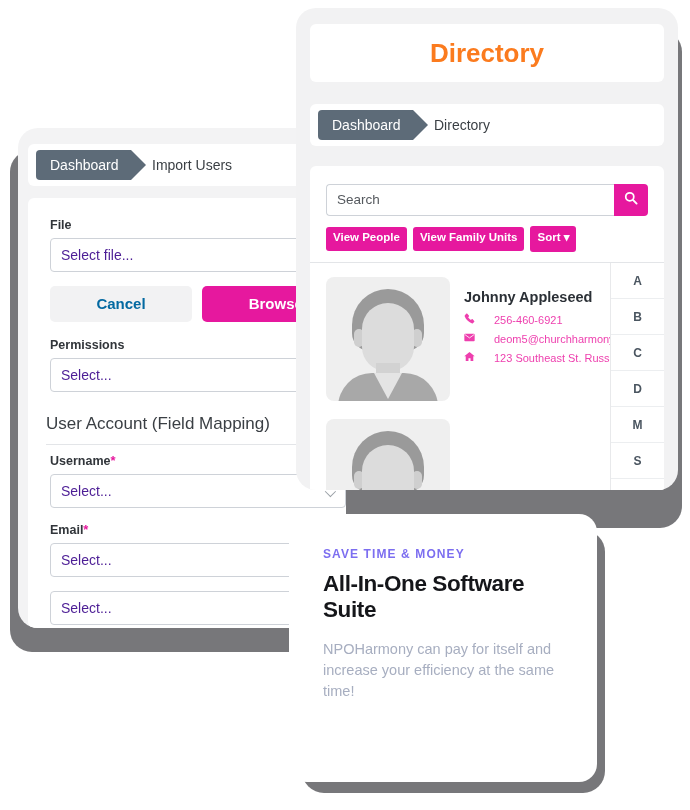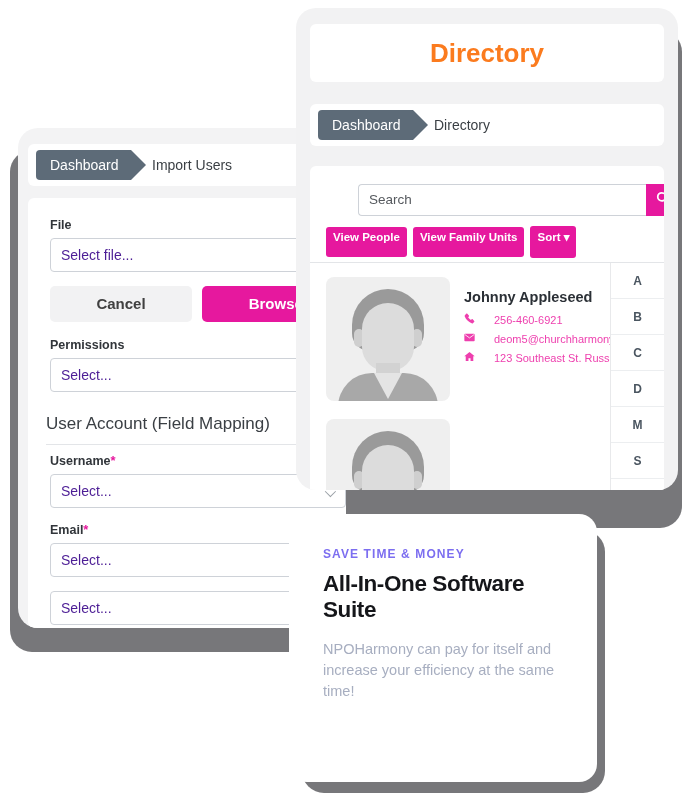--- a/index.html
+++ b/index.html
@@ -79,21 +79,21 @@
   }
   .fld-input.sel::after {
     content: ""; position: absolute; right: 12px; top: 14px;
     width: 7px; height: 7px;
     border-right: 1.6px solid #9aa0a6; border-bottom: 1.6px solid #9aa0a6;
     transform: rotate(45deg) translateY(-2px);
   }
   #file-buttons { display: flex; gap: 10px; margin-bottom: 16px; }
   #btn-cancel {
     flex: 0 0 142px; height: 36px; border-radius: 5px;
-    background: #f2f2f3; color: #404040;
+    background: #f2f2f3; color: #0369a1;
     font-size: 15px; font-weight: bold;
     text-align: center; line-height: 36px;
   }
   #btn-browse {
     flex: 0 0 160px; height: 36px; border-radius: 5px;
     background: #e6189e; color: #ffffff;
     font-size: 15px; font-weight: bold;
     text-align: center; line-height: 36px;
   }
   #section-title {
@@ -127,42 +127,41 @@
   #dir-body {
     position: absolute; left: 14px; top: 158px;
     width: 354px; height: 330px;
     background: #ffffff; border-radius: 6px;
     overflow: hidden;
   }
   #search-row {
     position: absolute; left: 16px; top: 18px;
     width: 322px; height: 32px;
     display: flex;
-    margin-left: 32px;
   }
   #search-input {
     flex: 1; border: 1px solid #ced2d8; border-right: none;
     border-radius: 4px 0 0 4px;
     font-size: 13.5px; color: #55595e;
     line-height: 30px; padding: 0 10px;
     background: #ffffff;
   }
   #search-button {
     width: 34px; background: #e6189e;
     border-radius: 0 4px 4px 0;
     display: flex; align-items: center; justify-content: center;
   }
   #filter-row {
     position: absolute; left: 16px; top: 60px;
     display: flex; gap: 6px; align-items: center;
   }
   .pill {
     background: #e6189e; color: #ffffff;
     font-size: 11.5px; font-weight: bold;
-    border-radius: 3px; padding: 4px 7px 14px 7px;
+    border-radius: 3px; padding: 4px 7px 8px 7px;
     white-space: nowrap;
   }
   #dir-divider {
     position: absolute; left: 0; top: 96px;
     width: 354px; height: 1px; background: #e3e5e8;
   }
 
   #dir-list {
     position: absolute; left: 0; top: 97px;
     width: 300px; height: 233px;

